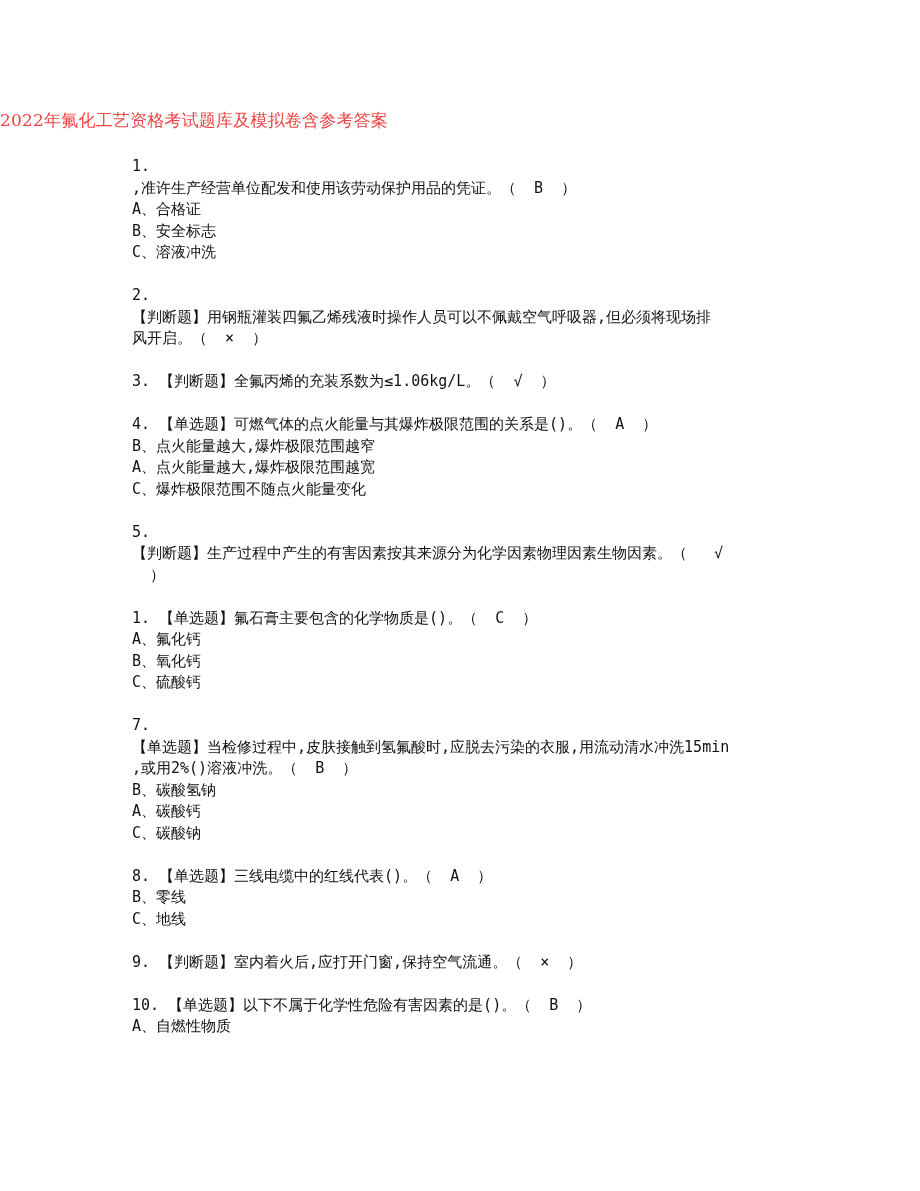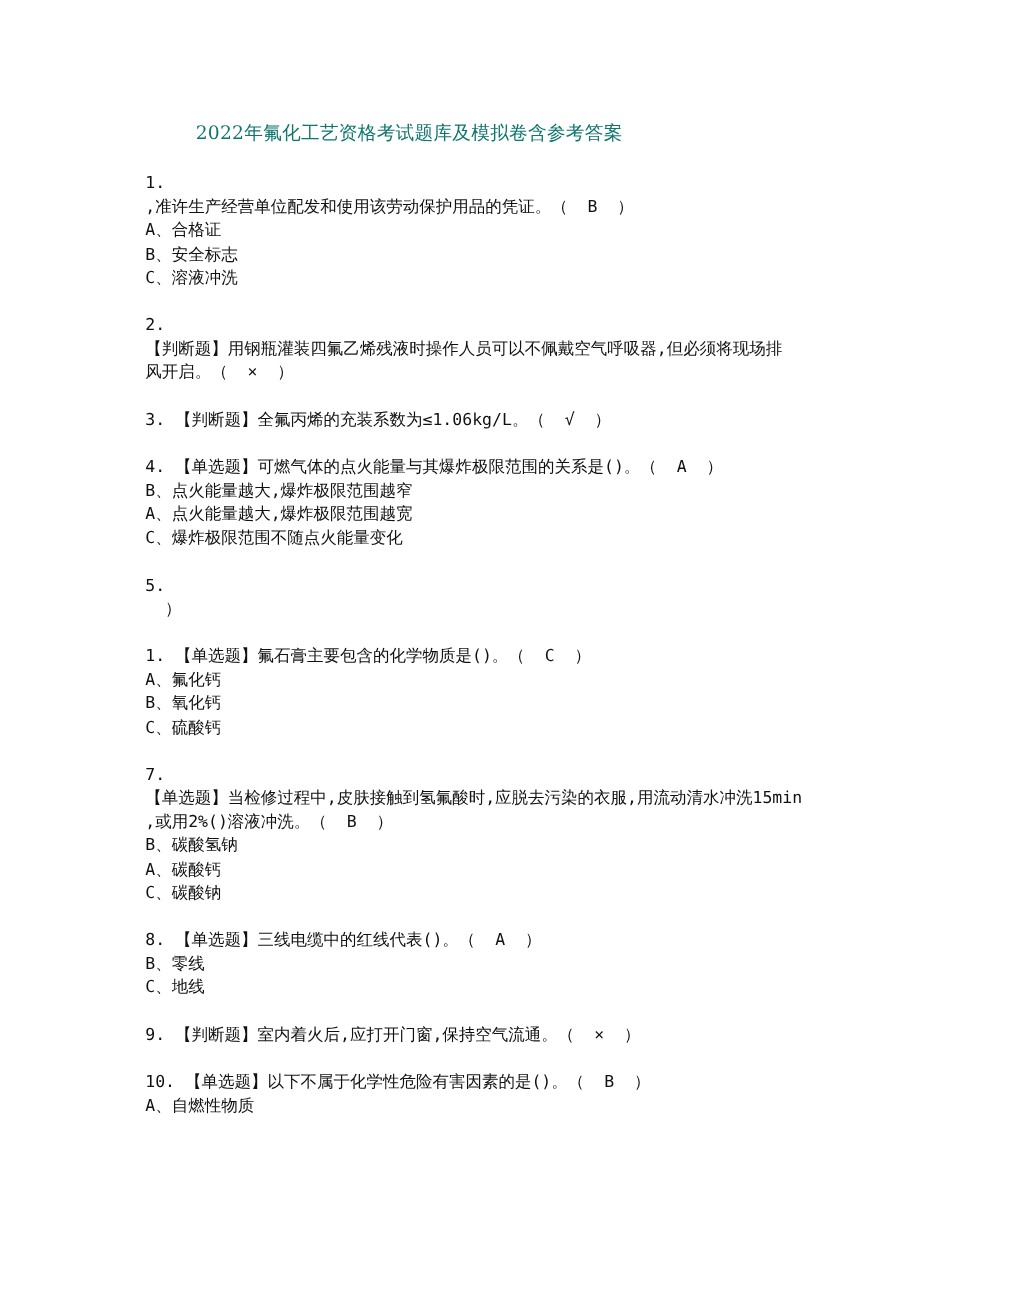--- a/index.html
+++ b/index.html
@@ -1,19 +1,19 @@
 <!DOCTYPE html>
 <html><head>
 <meta charset="utf-8">
 <style>
   html, body { margin: 0; padding: 0; background: #ffffff; }
   body { width: 920px; height: 1191px; position: relative; overflow: hidden; color: #111; }
   .title {
-    position: absolute; left: 0; top: 109px; width: 744px; text-align: center;
-    font-family: "DejaVu Serif", "Liberation Serif", serif; font-size: 17px; color: #0f766e; letter-spacing: 0.2px;
+    position: absolute; left: 0; top: 109px; width: 744px; 
+    font-family: "DejaVu Serif", "Liberation Serif", serif; font-size: 17px; color: #ef4444; letter-spacing: 0.2px;
   }
   .content {
     position: absolute; left: 132px; top: 156px; width: 660px;
     font-family: "DejaVu Sans Mono", "Liberation Mono", monospace; font-size: 15px; line-height: 21.5px; color: #111;
   }
   .q { margin-bottom: 21.5px; }
   .line { white-space: pre; }
 </style>
 </head>
 <body>
@@ -42,20 +42,21 @@
 
   <div class="q">
     <div class="line">4. 【单选题】可燃气体的点火能量与其爆炸极限范围的关系是()。（  A  ）</div>
     <div class="line">B、点火能量越大,爆炸极限范围越窄</div>
     <div class="line">A、点火能量越大,爆炸极限范围越宽</div>
     <div class="line">C、爆炸极限范围不随点火能量变化</div>
   </div>
 
   <div class="q">
     <div class="line">5.</div>
+    <div class="line">【判断题】生产过程中产生的有害因素按其来源分为化学因素物理因素生物因素。（   √</div>
     <div class="line">  ）</div>
   </div>
 
   <div class="q">
     <div class="line">1. 【单选题】氟石膏主要包含的化学物质是()。（  C  ）</div>
     <div class="line">A、氟化钙</div>
     <div class="line">B、氧化钙</div>
     <div class="line">C、硫酸钙</div>
   </div>
 

